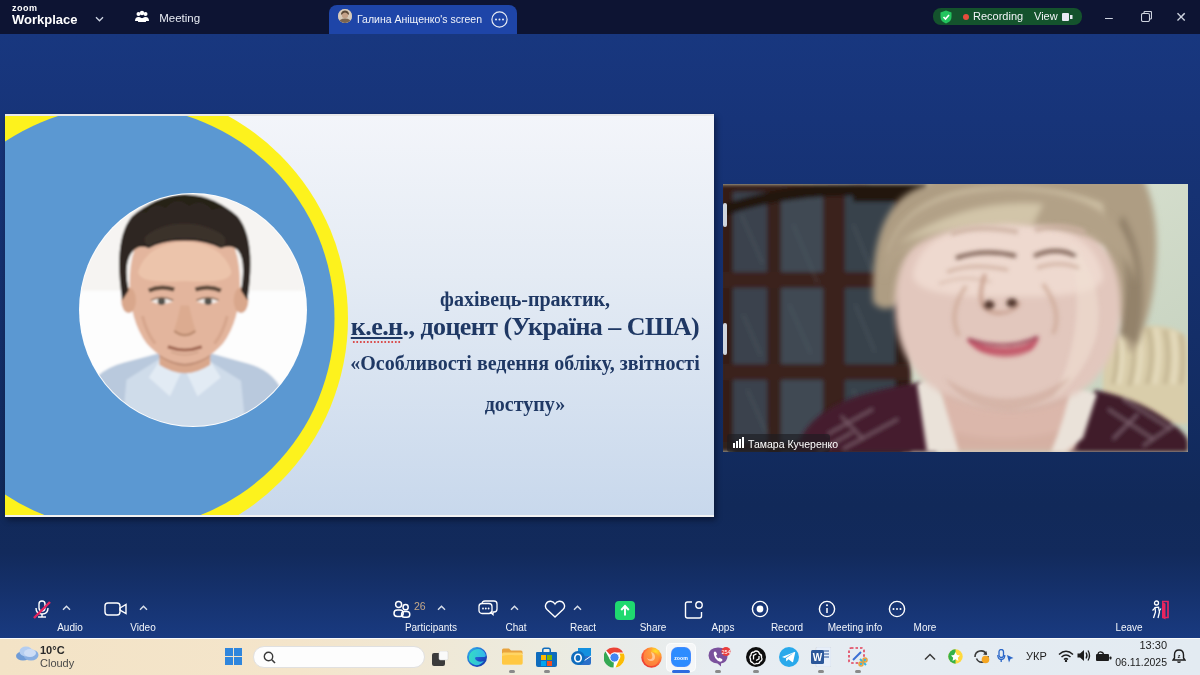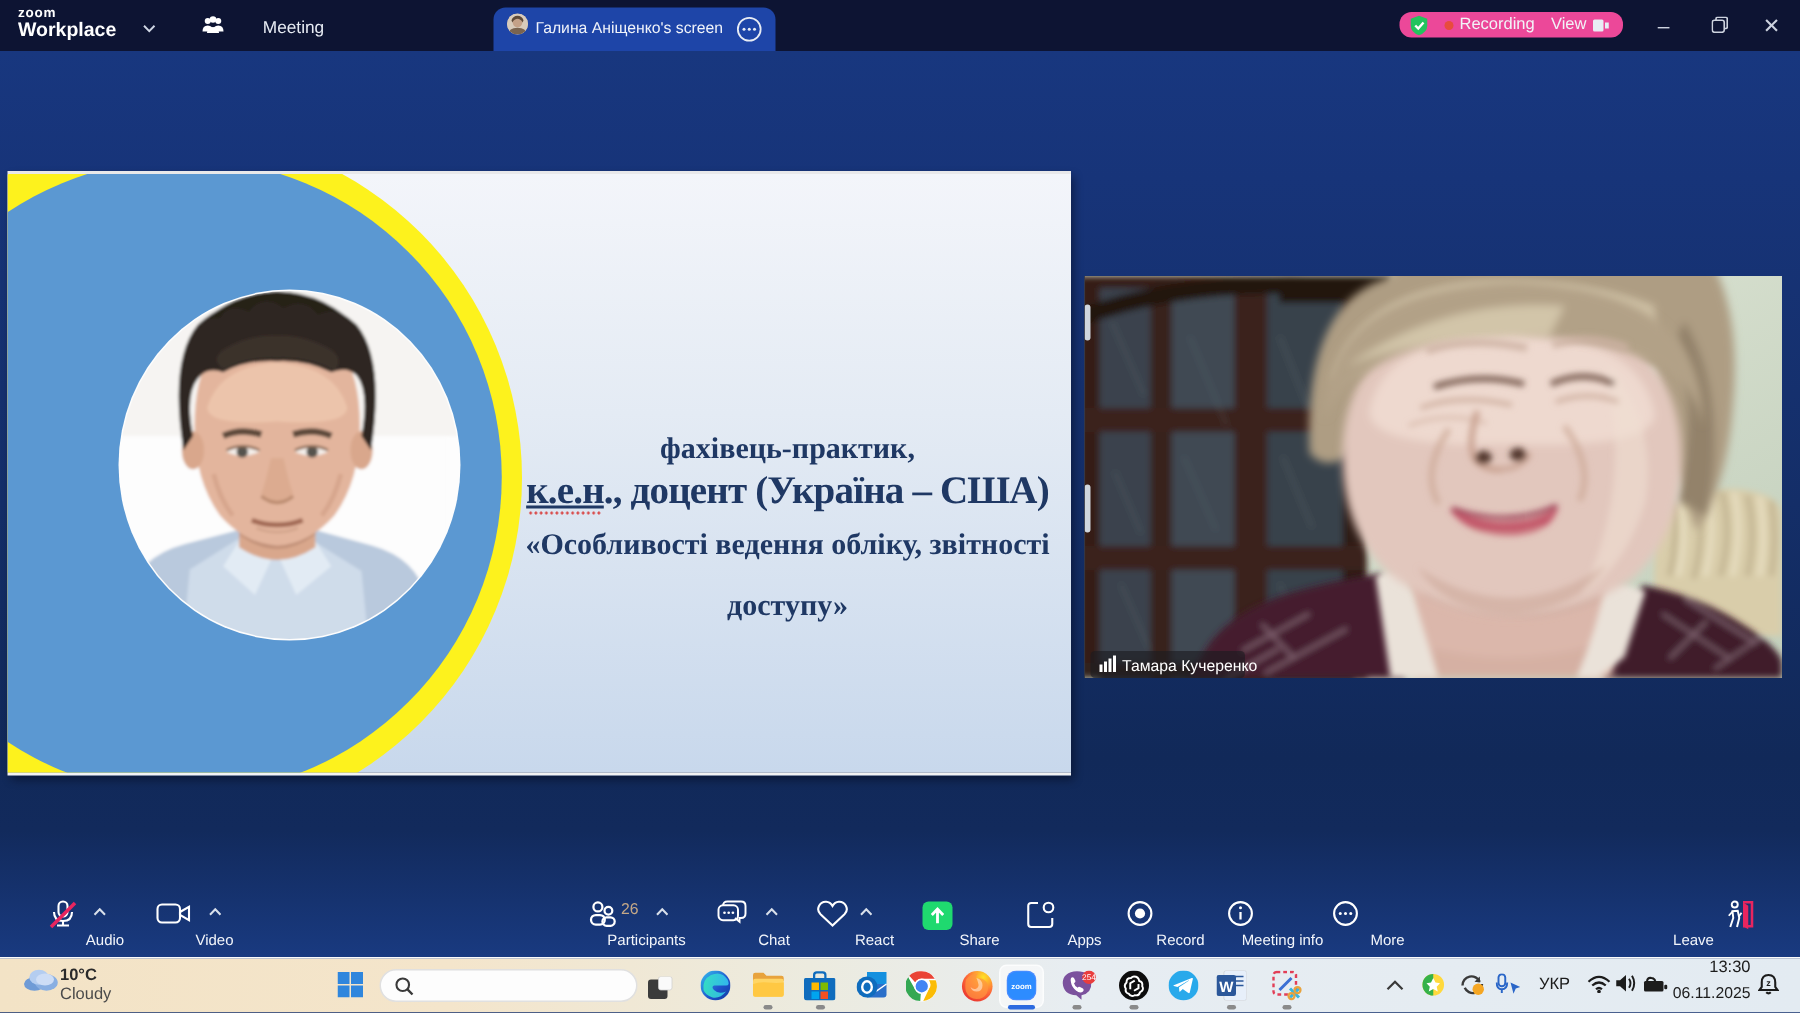--- a/index.html
+++ b/index.html
@@ -10,21 +10,21 @@
   
   #titlebar { position:absolute; left:0; top:0; width:1200px; height:34px; background:#0d1433; }
   #tab { position:absolute; left:329px; top:5px; width:188px; height:29px; background:#1e45a8; border-radius:8px 8px 0 0; }
   #tab .avatar { position:absolute; left:9px; top:4px; width:14px; height:14px; border-radius:50%; overflow:hidden; background:#c9b8a8; }
   #tab .tabtitle { position:absolute; left:28px; top:8px; font-size:10.5px; color:#f0f3fa; white-space:nowrap; }
   #tab .ell { position:absolute; right:9px; top:6px; }
   #zoomlogo { position:absolute; left:12px; top:4px; color:#fff; }
   #zoomlogo .z1 { font-size:9px; font-weight:bold; letter-spacing:0.5px; line-height:9px; }
   #zoomlogo .z2 { font-size:13px; font-weight:600; line-height:14px; }
   #meetingtab { position:absolute; left:134px; top:10px; color:#e8ecf4; font-size:11.5px; }
-  #recpill { position:absolute; left:933px; top:8px; width:149px; height:17px; background:#ec4899; border-radius:8px; }
+  #recpill { position:absolute; left:933px; top:8px; width:149px; height:17px; background:#14532d; border-radius:8px; }
   #recpill .rec { position:absolute; left:40px; top:2px; color:#f2f4f8; font-size:11px; }
   #recpill .view { position:absolute; left:101px; top:2px; color:#f2f4f8; font-size:11px; }
   .windowbtn { position:absolute; top:0; width:30px; height:34px; color:#cdd3df; text-align:center; line-height:34px; font-size:14px; }
 
   
   #main { position:absolute; left:0; top:34px; width:1200px; height:604px;
     background:linear-gradient(180deg,#18377f 0%, #173479 14%, #142e68 50%, #112959 78%, #122a5c 86%, #193a80 100%); }
 
   
   #slide { position:absolute; left:5px; top:114px; width:709px; height:403px;
@@ -281,21 +281,21 @@
     </svg>
   <div id="meetingtab">
     <svg width="16" height="14" viewBox="0 0 16 14" style="vertical-align:-2px">
       <circle cx="4.5" cy="4" r="2" fill="#fff"></circle>
         <circle cx="11.5" cy="4" r="2" fill="#fff"></circle>
         <circle cx="8" cy="3" r="2.2" fill="#fff"></circle>
       <path d="M1 11 Q1 7 4.5 7 Q8 7 8 11 Z" fill="#fff"></path>
         <path d="M8 11 Q8 7 11.5 7 Q15 7 15 11 Z" fill="#fff"></path>
       <path d="M4 12 Q4 8 8 8 Q12 8 12 12 Z" fill="#fff"></path>
     </svg>
-    <span style="margin-left:22px">Meeting</span>
+    <span style="margin-left:6px">Meeting</span>
   </div>
   <div id="tab">
     <div class="avatar">
       <svg width="14" height="14">
           <rect width="14" height="14" fill="#d8cbbb"></rect>
           <circle cx="7" cy="6" r="3.2" fill="#c4a188"></circle>
           <path d="M3 4.5 Q4 1.5 7 1.5 Q10 1.5 11 4.5 L10.5 6 Q9 3.5 7 3.5 Q5 3.5 3.5 6 Z" fill="#5e4a38"></path>
           <path d="M1 14 Q1 9.5 7 9.5 Q13 9.5 13 14 Z" fill="#7a6450"></path>
         </svg>
     </div>

